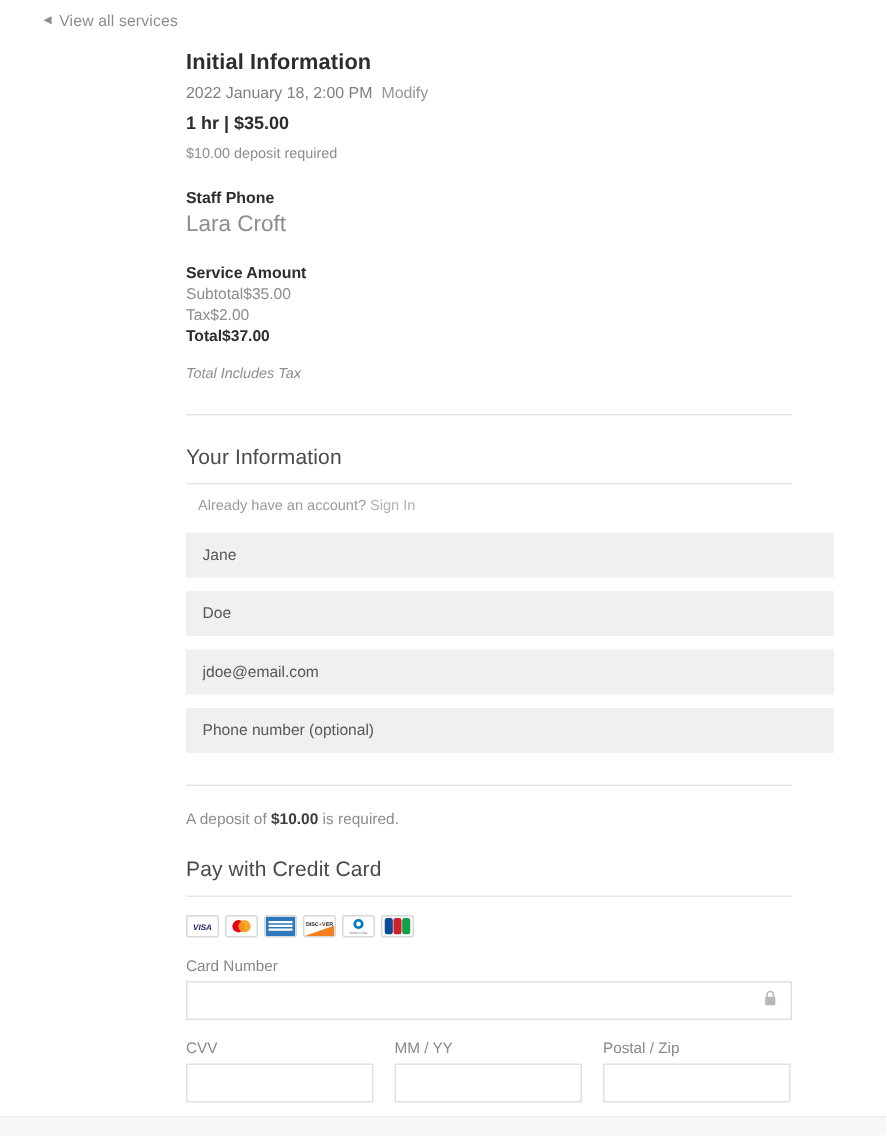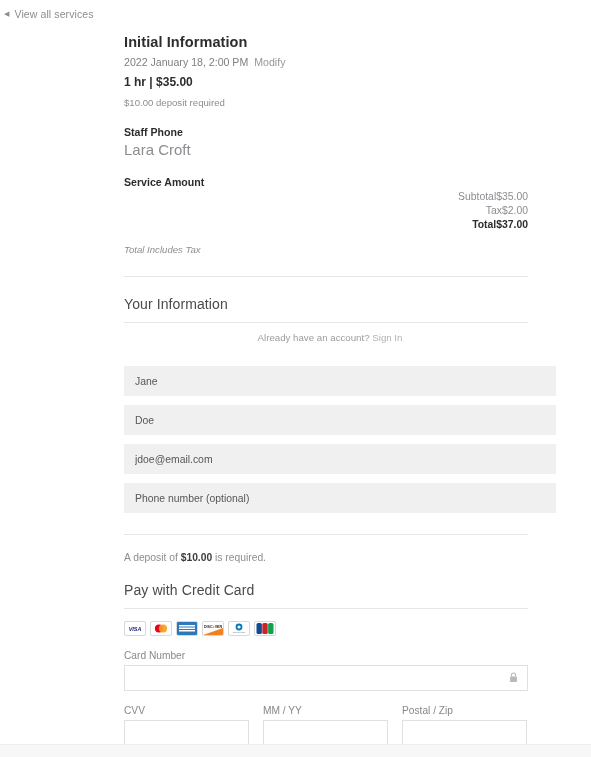--- a/index.html
+++ b/index.html
@@ -17,21 +17,21 @@
   }
 
   
   .back-bar {
     position: absolute;
     top: 0; left: 0;
     width: 591px;
     height: 27px;
     display: flex;
     align-items: center;
-    padding-left: 4px;
+    padding-left: 29px;
     box-sizing: border-box;
   }
   .back-link {
     display: inline-flex;
     align-items: center;
     gap: 5px;
     font-size: 10.5px;
     color: #8b8d91;
     cursor: pointer;
     letter-spacing: .1px;
@@ -89,21 +89,21 @@
   }
   .blk-value {
     font-size: 15px;
     color: #8b8d91;
     margin-bottom: 18px;
   }
 
   
   .amt-row {
     display: flex;
-    justify-content: flex-end;
+    justify-content: flex-start;
     align-items: baseline;
     font-size: 10.4px;
     color: #8b8d91;
     margin-bottom: 3px;
   }
   .amt-row.total {
     color: #2d2d2d;
     font-weight: bold;
   }
   .amt-note {
@@ -128,22 +128,21 @@
     letter-spacing: .1px;
   }
   .sec-rule {
     height: 1px;
     background: #e6e6e6;
     margin: 10px 0 0 0;
   }
   .signin-row {
     font-size: 9.7px;
     color: #9a9c9f;
-    margin: 9px 0 23px 8px;
-    text-align: center;
+    margin: 9px 0 12px 8px;
   }
   .signin-row .lnk { color: #b0b2b5; cursor: pointer; }
 
   
   .fld {
     display: block;
     width: 432px;
     height: 30px;
     box-sizing: border-box;
     background: #f0f0f0;

